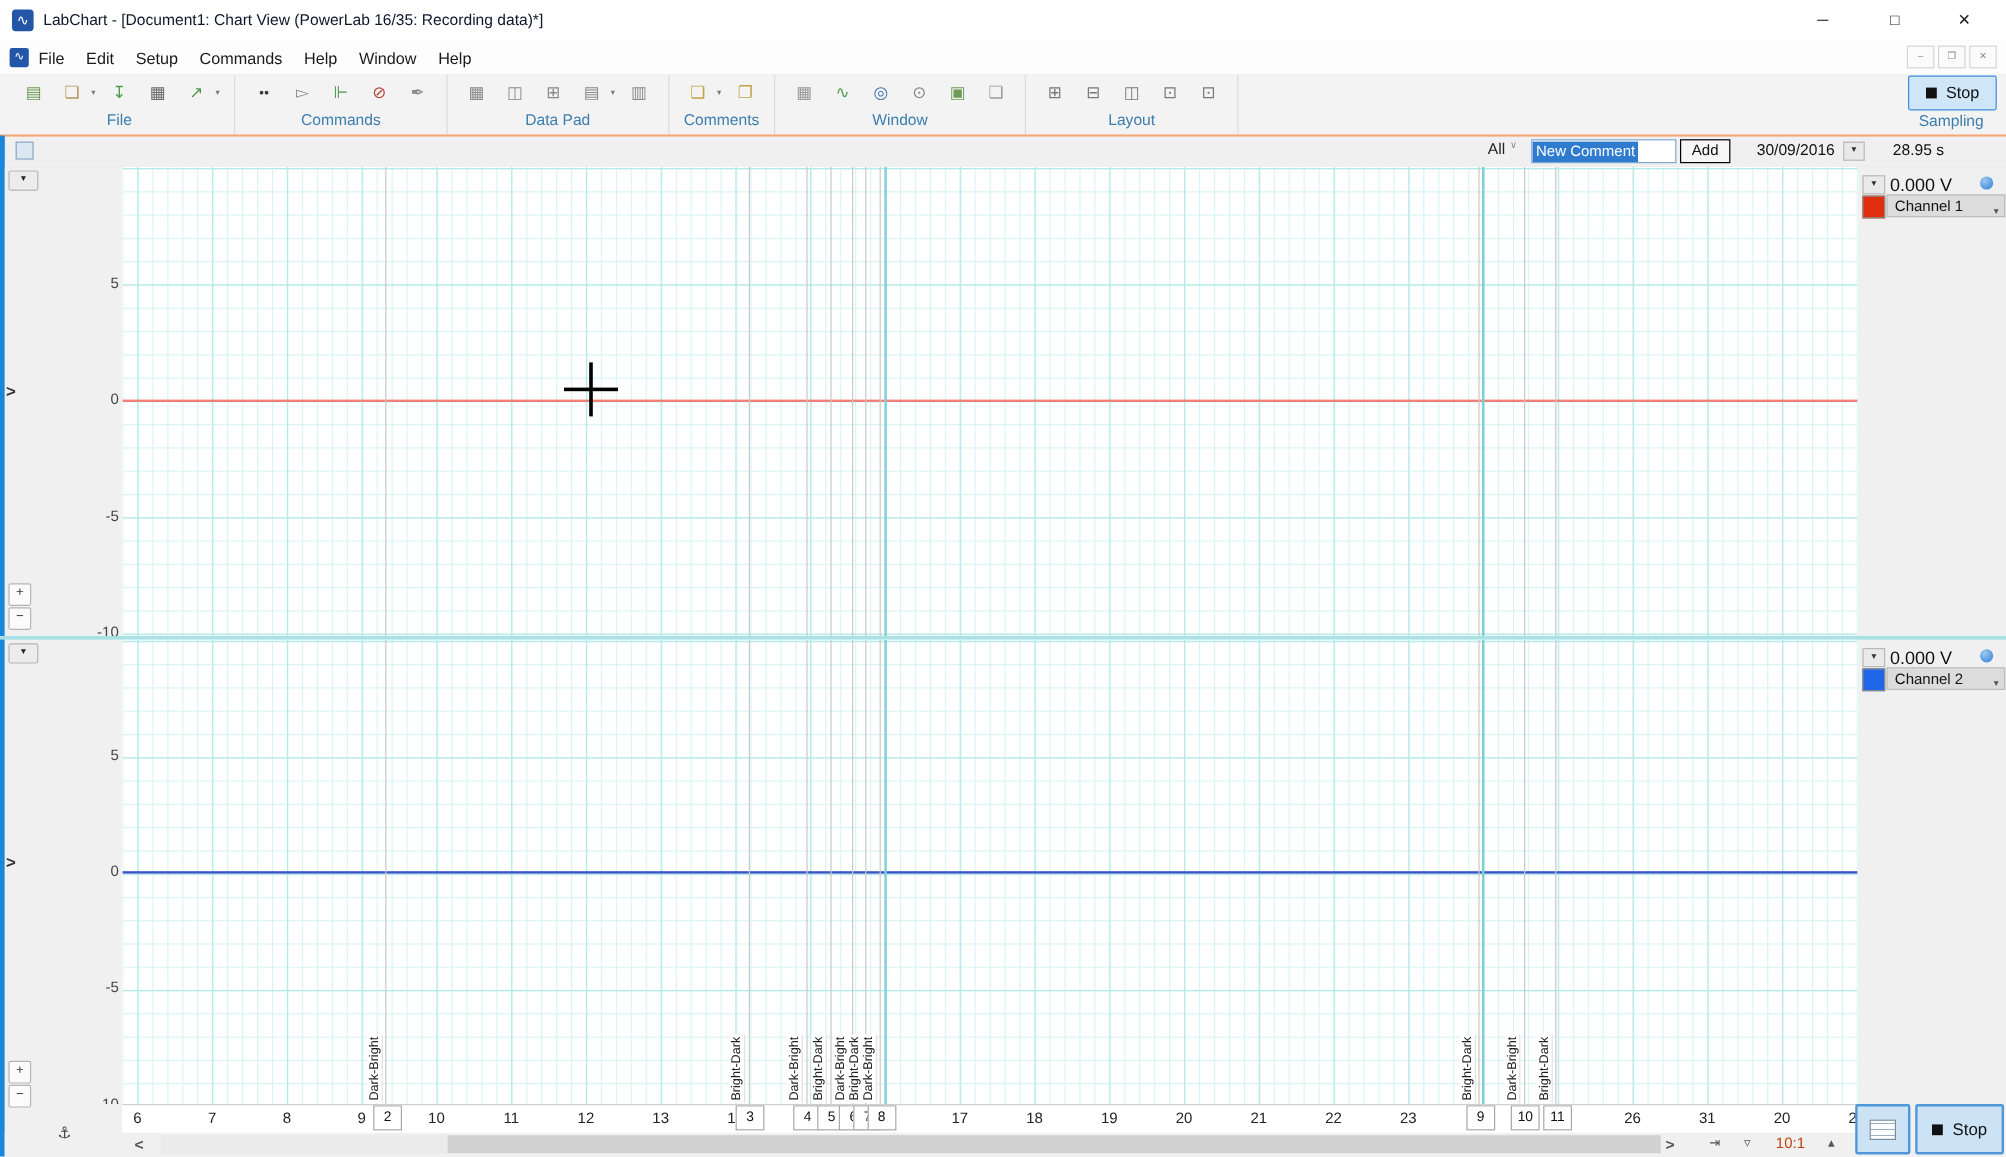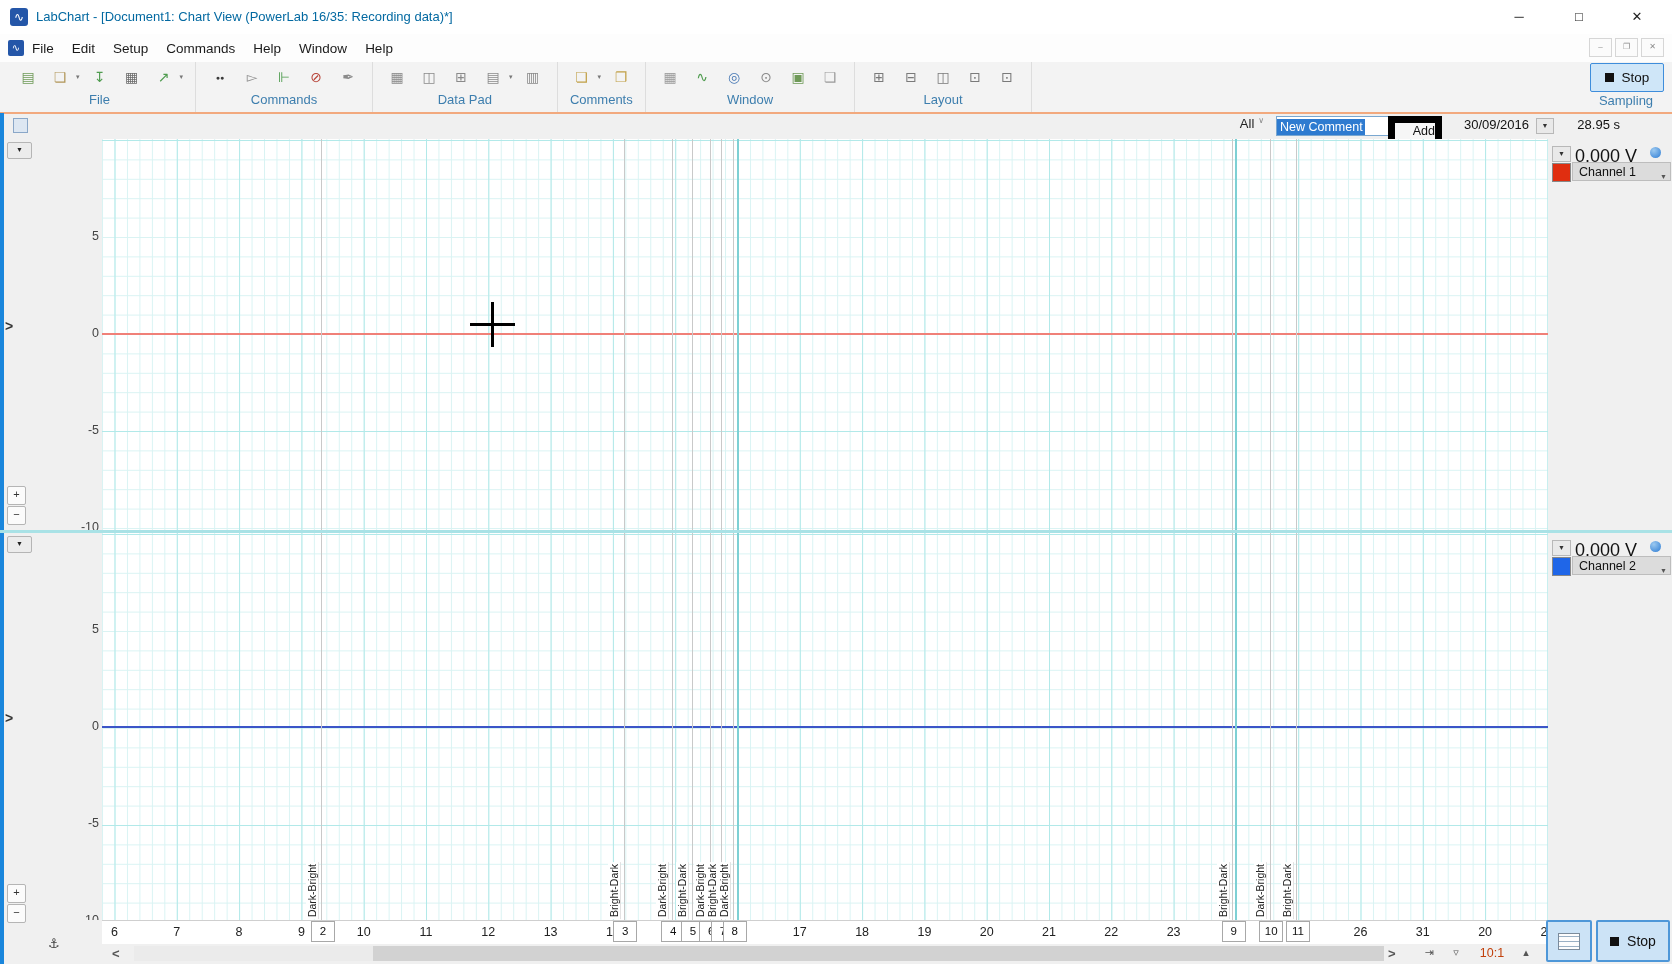--- a/index.html
+++ b/index.html
@@ -1,21 +1,21 @@
 <!DOCTYPE html>
 <html><head>
 <meta charset="utf-8">
 <style>
   html,body{margin:0;padding:0;background:#dadada;font-family:"Liberation Sans","DejaVu Sans",sans-serif;}
   #app{position:relative;width:1672px;height:964px;background:#fff;overflow:hidden;}
 
   
   .titlebar{position:absolute;left:0;top:0;width:100%;height:34px;background:#ffffff;border-bottom:1px solid #ececec;}
   .app-icon{position:absolute;left:10px;top:8px;width:18px;height:18px;background:#2456a8;border-radius:3px;color:#fff;font-size:12px;line-height:18px;text-align:center;}
-  .title-text{position:absolute;left:36px;top:9px;font-size:13px;color:#0369a1;white-space:nowrap;}
+  .title-text{position:absolute;left:36px;top:9px;font-size:13px;color:#0f172a;white-space:nowrap;}
   .win-btn{position:absolute;top:0;width:46px;height:33px;text-align:center;line-height:33px;font-size:13px;color:#222;}
   .win-min{right:130px;} .win-max{right:70px;} .win-close{right:12px;}
 
   
   .menubar{position:absolute;left:0;top:34px;width:100%;height:28px;background:#fdfdfd;border-bottom:1px solid #e6e6e6;}
   .doc-icon{position:absolute;left:8px;top:6px;width:16px;height:16px;background:#2456a8;border-radius:2px;color:#fff;font-size:10px;line-height:16px;text-align:center;}
   #menu-items{position:absolute;left:32px;top:0;height:28px;display:flex;align-items:center;gap:18px;font-size:13.5px;color:#1a1a1a;}
   .menu-item{cursor:default;}
   .doc-ctrls{position:absolute;right:8px;top:4px;display:flex;gap:3px;}
   .doc-ctrl{width:21px;height:17px;border:1px solid #d6d6d6;background:#fbfbfb;color:#8a8a8a;font-size:8px;line-height:16px;text-align:center;}
@@ -35,21 +35,21 @@
   .sampling-caption{position:absolute;left:0;top:31px;width:78px;text-align:center;font-size:13px;color:#3d7eae;}
   .orange-line{position:absolute;left:0;top:112px;width:100%;height:2px;background:#f2a97e;}
 
   
   .commentbar{position:absolute;left:0;top:114px;width:100%;height:25px;background:#f0f0f0;border-bottom:1px solid #dcdcdc;}
   .mini-doc-icon{position:absolute;left:13px;top:4px;width:13px;height:13px;border:1px solid #8aa7c8;background:#dde7f2;}
   .all-dd{position:absolute;right:400px;top:2px;width:40px;height:19px;font-size:13px;color:#222;display:flex;gap:4px;justify-content:center;}
   .all-chevron{font-size:8px;color:#888;}
   .cmt-input{position:absolute;right:275px;top:2px;width:119px;height:18px;background:#fff;border:1px solid #7aa7d0;overflow:hidden;}
   .cmt-sel{display:inline-block;background:#2e7bd0;color:#fff;font-size:12.5px;padding:1px 2px 2px 3px;height:15px;}
-  .add-btn{position:absolute;right:230px;top:2px;width:40px;height:18px;background:#f6f6f6;border:7px solid #000000;font-size:12.5px;color:#111;text-align:right;line-height:17px;}
+  .add-btn{position:absolute;right:230px;top:2px;width:40px;height:18px;background:#f6f6f6;border:1px solid #000000;font-size:12.5px;color:#111;text-align:center;line-height:17px;}
   .date-text{position:absolute;right:143px;top:3px;font-size:13px;color:#111;}
   .time-dd{position:absolute;right:118px;top:4px;width:16px;height:14px;background:#e9e9e9;border:1px solid #b8b8b8;font-size:7px;color:#333;text-align:center;line-height:13px;}
   .elapsed{position:absolute;right:52px;top:3px;font-size:13px;color:#111;}
 
   
   .blue-edge{position:absolute;left:0;top:113px;width:4px;height:851px;background:#1a86dc;}
   .gutter{position:absolute;left:4px;top:139px;width:98px;height:825px;background:#f0f0f0;}
   .right-panel{position:absolute;left:1548px;top:139px;width:124px;height:825px;background:#f0f0f0;}
 
   .plot{position:absolute;left:102px;width:1446px;background:#ffffff;overflow:hidden;}
@@ -64,21 +64,21 @@
 
   .ylabels{position:absolute;left:60px;width:42px;overflow:hidden;}
   .ylab{position:absolute;right:3px;width:36px;text-align:right;font-size:12.5px;color:#444;height:16px;}
 
   .gut-dd{position:absolute;left:7px;width:23px;height:15px;background:#ececec;border:1px solid #b5b5b5;border-radius:2px;font-size:7px;color:#222;text-align:center;line-height:14px;}
   .gut-exp{position:absolute;left:5px;width:14px;height:18px;font-size:14px;font-weight:bold;color:#333;}
   .zoom-btn{position:absolute;left:7px;width:17px;height:17px;background:#fbfbfb;border:1px solid #b5b5b5;border-radius:2px;font-size:11px;color:#333;text-align:center;line-height:15px;}
 
   
   .ch-dd{position:absolute;width:17px;height:14px;background:#e9e9e9;border:1px solid #b8b8b8;font-size:7px;color:#333;text-align:center;line-height:13px;}
-  .ch-value{position:absolute;font-size:18px;color:#111;}
+  .ch-value{position:absolute;font-size:15px;color:#111;}
   .ch-dot{position:absolute;width:11px;height:11px;border-radius:50%;background:radial-gradient(circle at 35% 30%,#9cc9f0,#2d7cd4);}
   .ch-swatch{position:absolute;width:17px;height:17px;border:1px solid #888;}
   .ch-name-btn{position:absolute;width:99px;height:19px;background:#dcdcdc;border:1px solid #bdbdbd;font-size:12.5px;color:#111;line-height:18px;padding-left:6px;box-sizing:border-box;}
   .ch-name-caret{position:absolute;right:3px;top:5px;font-size:7px;color:#555;}
 
   
   .xaxis{position:absolute;left:102px;top:920px;width:1446px;height:24px;background:#fff;border-top:1px solid #cfcfcf;overflow:hidden;}
   .tick{position:absolute;top:4px;width:30px;text-align:center;font-size:12.5px;color:#222;}
   .cmt-box{position:absolute;top:0px;width:22px;height:19px;background:#fff;border:1px solid #a8a8a8;font-size:11.5px;color:#111;text-align:center;line-height:18px;}
 

